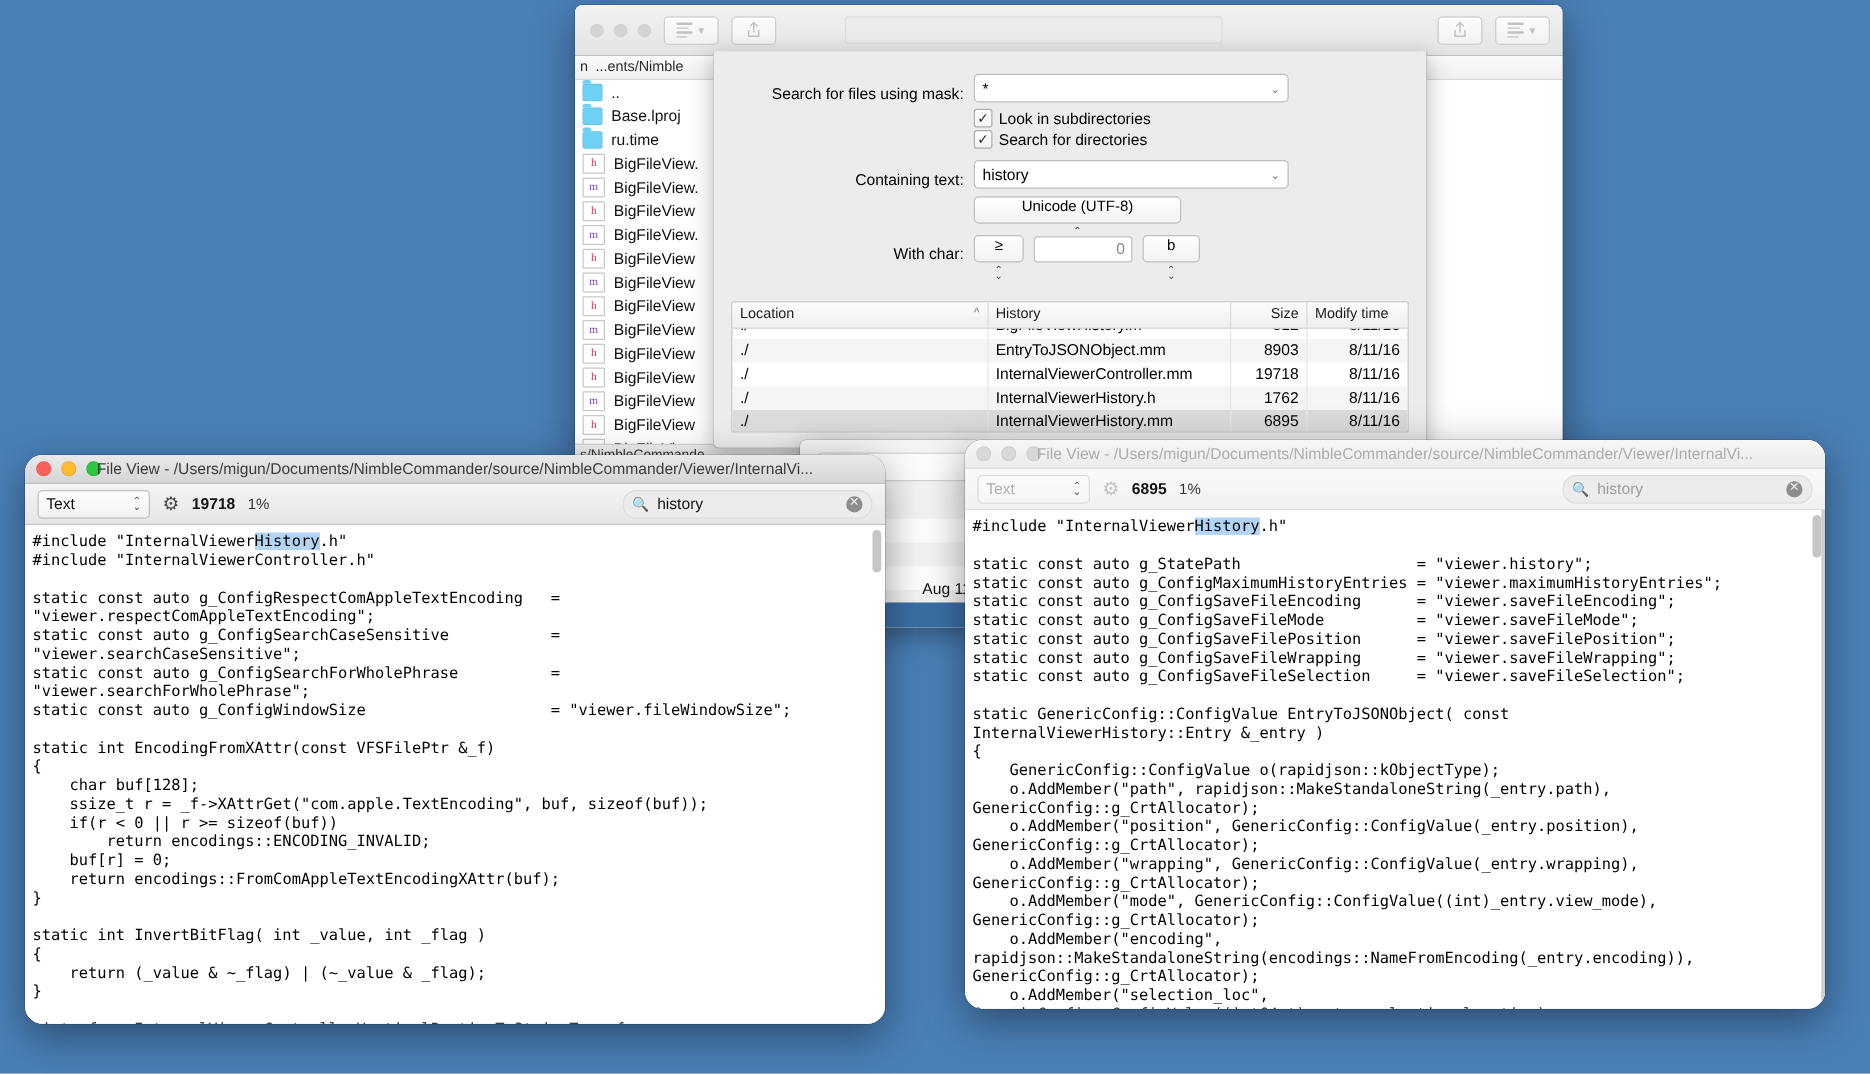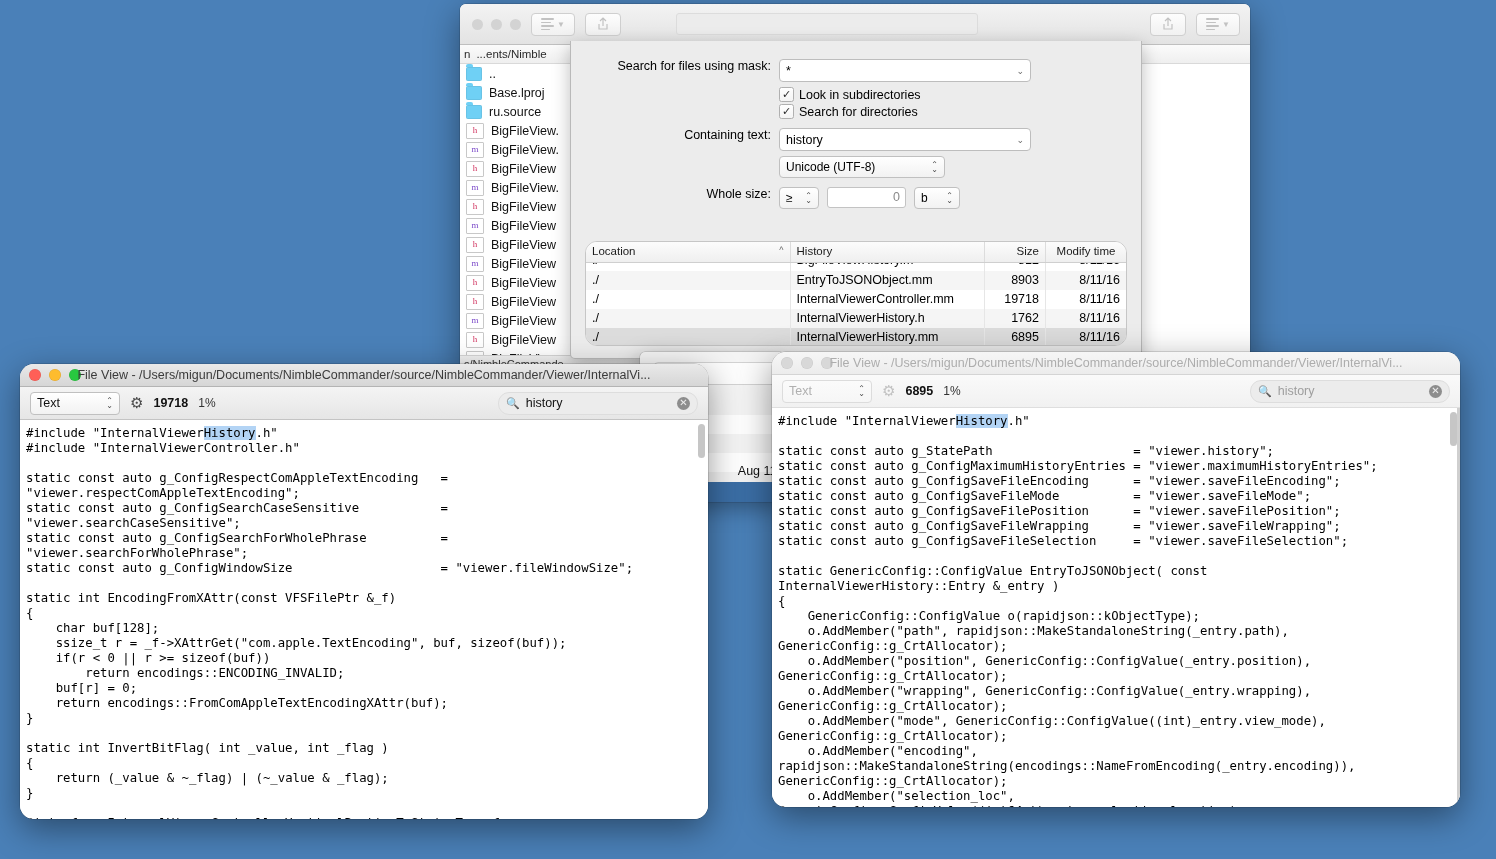--- a/index.html
+++ b/index.html
@@ -110,62 +110,62 @@
   #search-sheet {
     position: absolute;
     left: 110px; top: 37px; width: 570px; height: 317px;
     background: #ececec;
     border: 0.5px solid #b9b9b9;
     border-top: none;
     border-radius: 0 0 5px 5px;
     box-shadow: 0 5px 18px rgba(0,0,0,0.26);
     overflow: hidden;
   }
-  .srow { display: flex; align-items: flex-start; margin-bottom: 5px; }
+  .srow { display: flex; align-items: flex-end; margin-bottom: 5px; }
   .slabel { width: 200px; text-align: right; font-size: 12.5px; color: #000; padding-right: 8px; }
   .combo {
     height: 21px; border: 1px solid #bdbdbd; border-radius: 4px;
     background: #fff; font-size: 12.5px; color: #000;
     display: flex; align-items: center; padding: 0 6px; position: relative;
   }
   .combo .cv { flex: 1; }
   .combo .carat { color:#6a6a6a; font-size: 9px; }
   .popup {
     height: 20px; border: 1px solid #c0c0c0; border-radius: 4px;
     background: linear-gradient(#ffffff,#f2f2f2);
     font-size: 12px; color: #000;
-    display: inline-flex; align-items: center; padding: 0 6px; gap: 10px;
+    display: inline-flex; align-items: center; padding: 0 6px; gap: 10px; flex-direction: column;
   }
   .stepper { display:inline-flex; flex-direction:column; line-height:5px; font-size:8px; color:#4a4a4a; }
   .cbrow { display:flex; align-items:center; gap:5px; margin: 2px 0 2px 208px; font-size:12.5px; color:#000; }
   .cbox {
     width: 13px; height: 13px; border-radius: 2.5px;
     border: 1px solid #b0b0b0; background: linear-gradient(#ffffff,#f4f4f4);
     display:inline-flex; align-items:center; justify-content:center;
     font-size: 11px; color: #2b2b2b; flex: none;
   }
   .numfield {
     width: 72px; height: 19px; border: 1px solid #c3c3c3; border-radius: 3px;
     background: #fff; font-size: 12.5px; color: #8a8a8a;
     text-align: right; padding-right: 5px; line-height: 19px;
   }
 
   
   #results {
     position: absolute; left: 14px; right: 14px; top: 200px; bottom: 12px;
-    background: #fff; border: 1px solid #c6c6c6; border-radius: 12px; overflow: hidden;
+    background: #fff; border: 1px solid #c6c6c6; border-radius: 2px; overflow: hidden;
   }
   #results-head { display: flex; height: 20px; background: linear-gradient(#fcfcfc,#efefef);
     border-bottom: 1px solid #cfcfcf; font-size: 11.5px; color: #1b1b1b; }
   #results-head div { padding: 3px 6px 0 6px; border-right: 1px solid #dcdcdc; box-sizing: border-box; }
   .c-loc { width: 210px; position: relative; }
   .c-loc .sortarr { position:absolute; right:6px; top:3px; font-size:9px; color:#666; }
   .c-name { width: 200px; }
   .c-size { width: 62px; text-align: right; }
-  .c-time { width: 82px; text-align: center; border-right: none !important; }
+  .c-time { width: 82px; text-align: left; border-right: none !important; }
   .rrow { display: flex; height: 19px; font-size: 12.5px; color: #000; align-items: center; }
   .rrow > div { box-sizing: border-box; padding: 0 6px; border-right: 1px solid #e6e6e6; height:19px; line-height:19px; overflow:hidden; white-space:nowrap; }
   .rrow.alt { background: #f5f5f5; }
   .rrow.sel { background: #dcdcdc; }
   .rrow.clipped { height: 8px; overflow: hidden; }
   .rrow.clipped > div { height: 19px; line-height: 5px; }
 
   
   #behind-win {
     position: absolute; left: 640px; top: 352px; width: 145px; height: 150px;
@@ -309,21 +309,21 @@
             <div class="frow">
               <span class="ficon folder"></span>
               <span>..</span>
             </div>
             <div class="frow">
               <span class="ficon folder"></span>
               <span>Base.lproj</span>
             </div>
             <div class="frow">
               <span class="ficon folder"></span>
-              <span>ru.source</span>
+              <span>ru.time</span>
             </div>
             <div class="frow">
               <span class="ficon doc h">h</span>
               <span>BigFileView.</span>
             </div>
             <div class="frow">
               <span class="ficon doc m">m</span>
               <span>BigFileView.</span>
             </div>
             <div class="frow">
@@ -437,21 +437,21 @@
             <span style="flex:1">Unicode (UTF-8)</span>
             <span class="stepper">
                 <span>⌃</span>
                 <span>⌄</span>
               </span>
           </div>
         </div>
 
 
         <div class="srow" style="margin-top:9px">
-          <div class="slabel">Whole size:</div>
+          <div class="slabel">With char:</div>
           <div class="popup" style="width:26px; justify-content:space-between;">
             <span>≥</span>
             <span class="stepper">
                 <span>⌃</span>
                 <span>⌄</span>
               </span>
           </div>
           <div class="numfield" style="margin-left:8px">0</div>
           <div class="popup" style="width:32px; margin-left:8px; justify-content:space-between;">
             <span>b</span>

